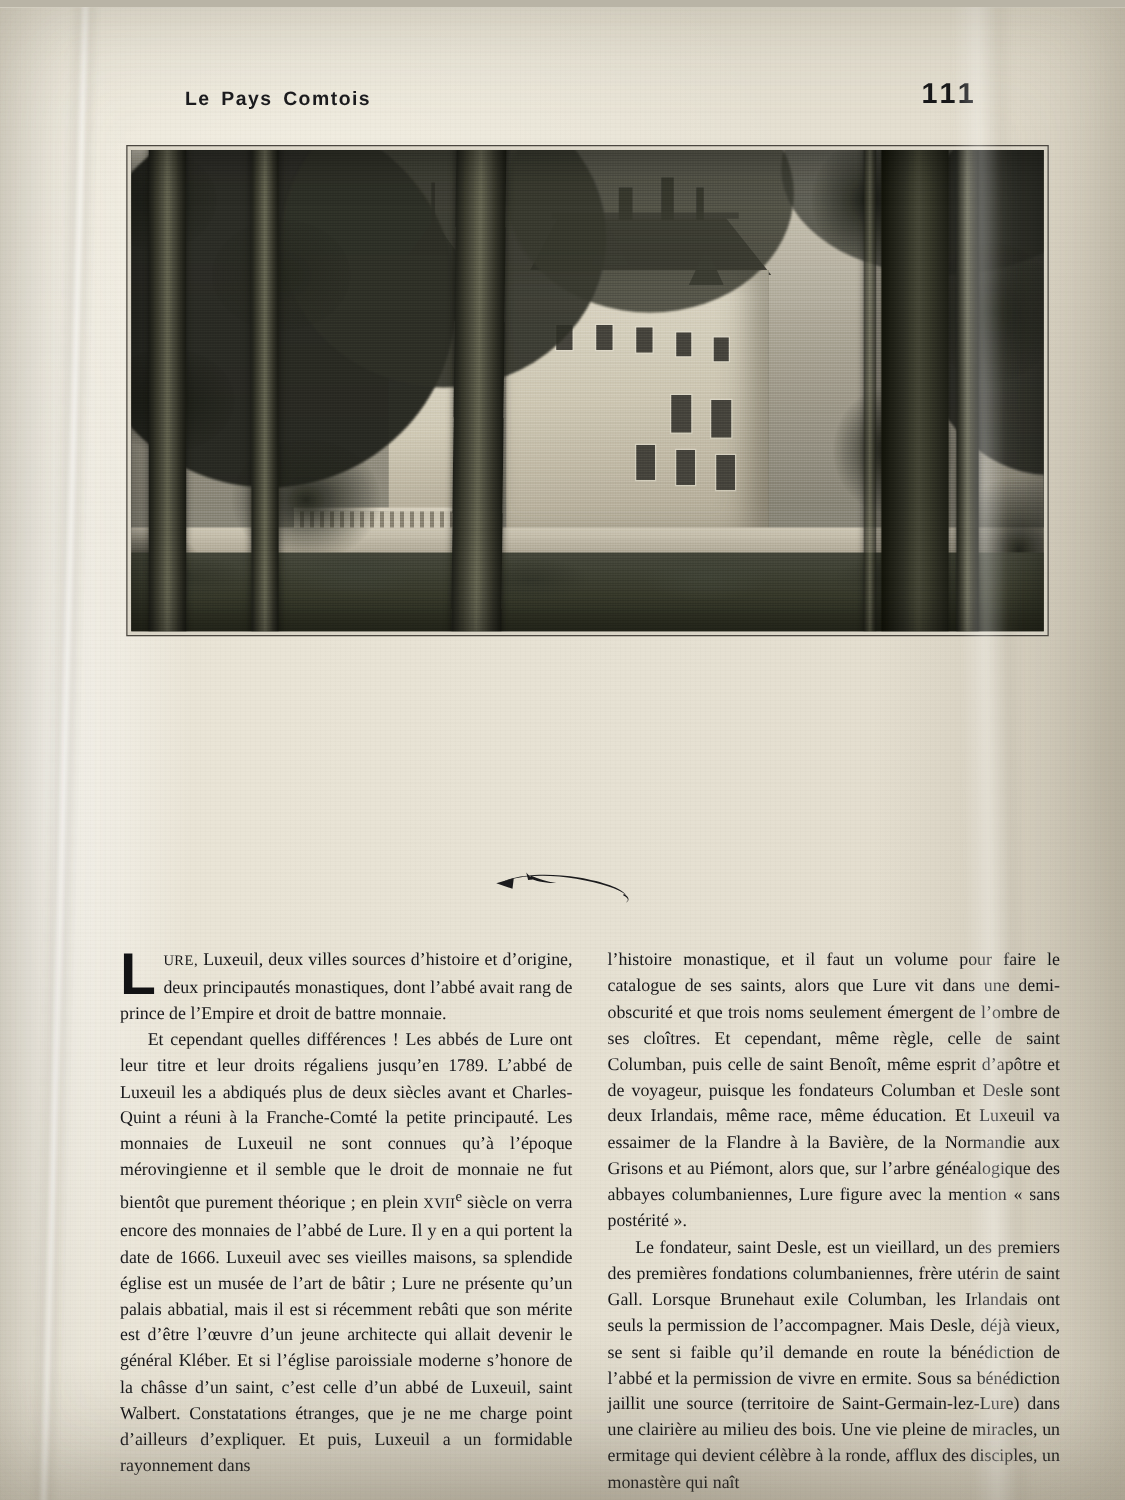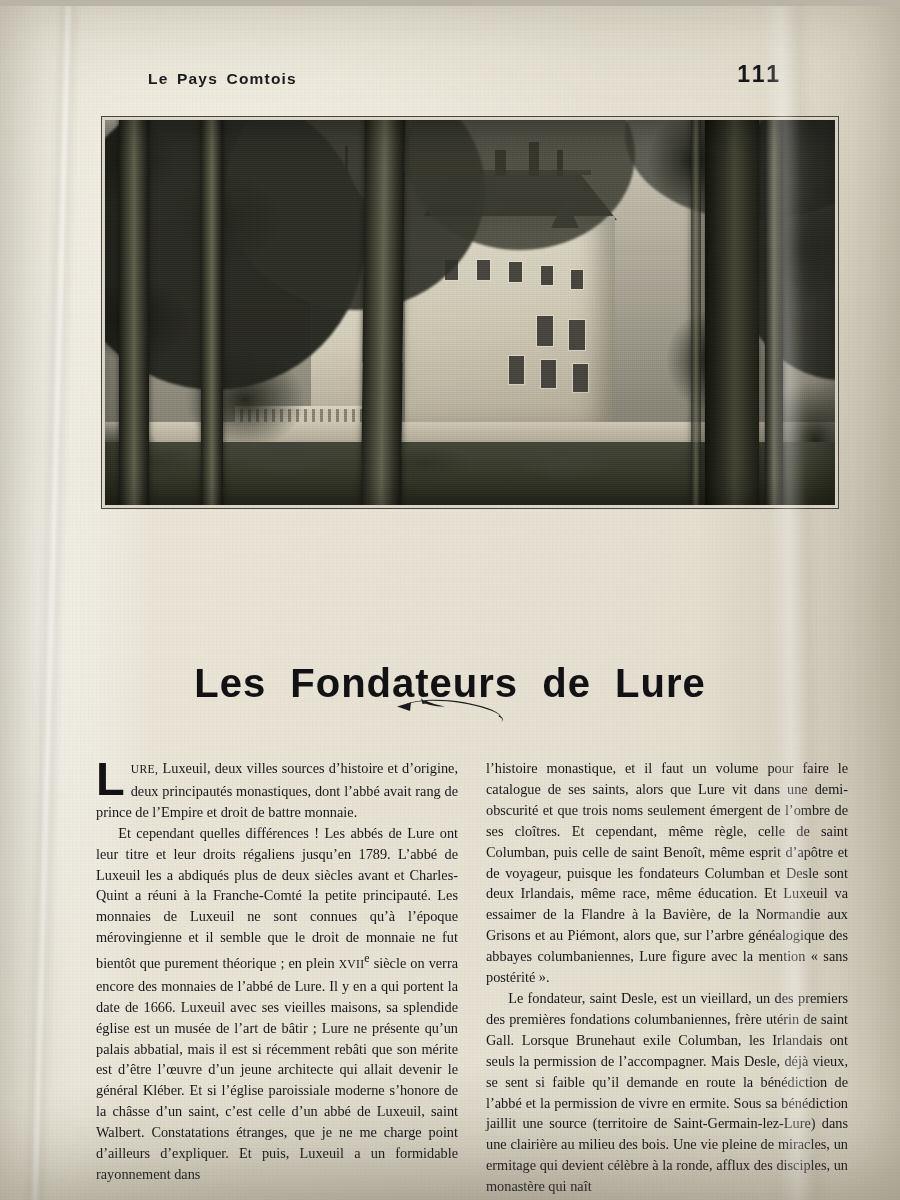--- a/index.html
+++ b/index.html
@@ -367,21 +367,20 @@
       <div class="trunk t6"></div>
       <div class="trunk t3"></div>
       <div class="trunk t7"></div>
       <div class="trunk t5"></div>
       <div class="halftone"></div>
       <div class="plate-fade"></div>
     </div>
   </figure>
 
 
-  <h1 class="article-title">Les  Fondateurs  de  Lure</h1>
 
   <div class="ornament">
     <svg width="118" height="34" viewBox="0 0 118 34" aria-hidden="true">
       <path d="M8 17 C22 10, 46 9, 70 13 C90 16.5, 104 21, 110 26 C106 20.5, 92 15.5, 72 12
                C48 8.2, 22 8.8, 8 17 Z" fill="#1b1b1d"></path>
       <path d="M6 16.5 L20 12.5 L19 21 Z" fill="#1b1b1d"></path>
       <path d="M34 10.5 C40 13, 46 15.2, 54 16.4 C45 16.8, 37 14.6, 32 12.4 Z" fill="#1b1b1d"></path>
       <path d="M30 8 L35 13.5 L31.5 14 Z" fill="#1b1b1d"></path>
       <path d="M108 25 C112.5 27.5, 113 31, 109.5 32 C112.5 30.6, 111.6 28, 107.6 26.4 Z" fill="#1b1b1d"></path>
     </svg>

